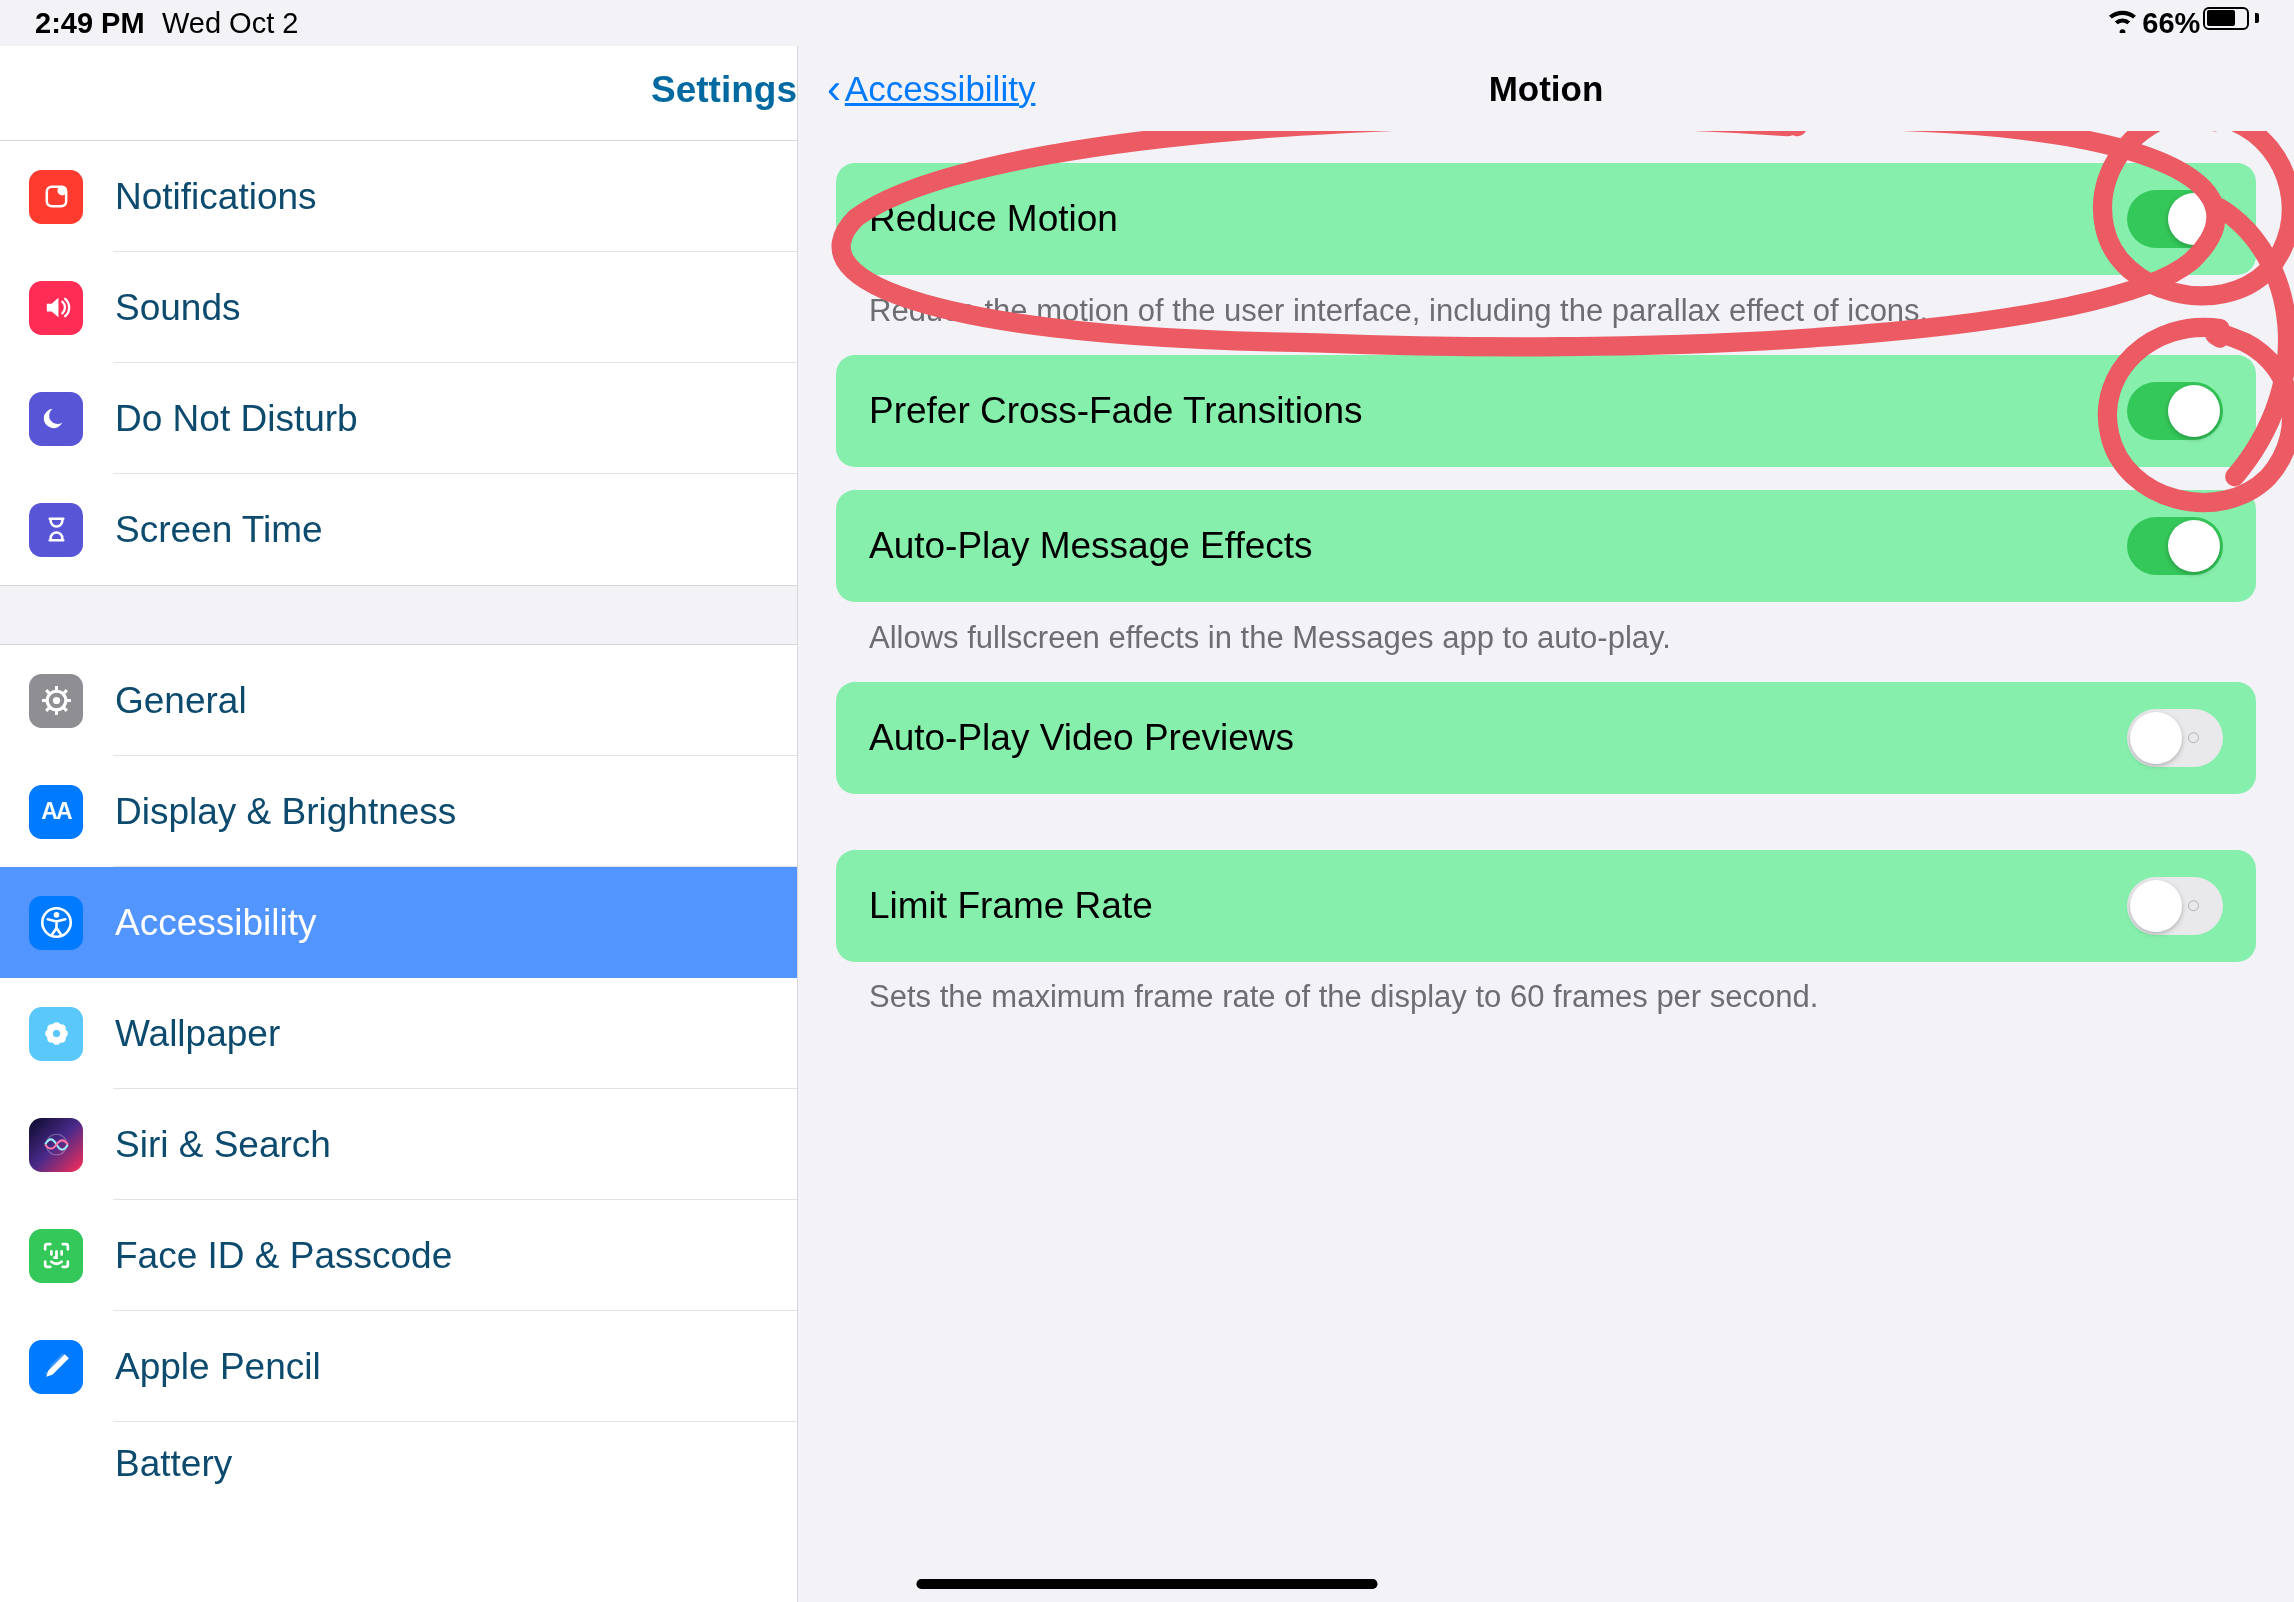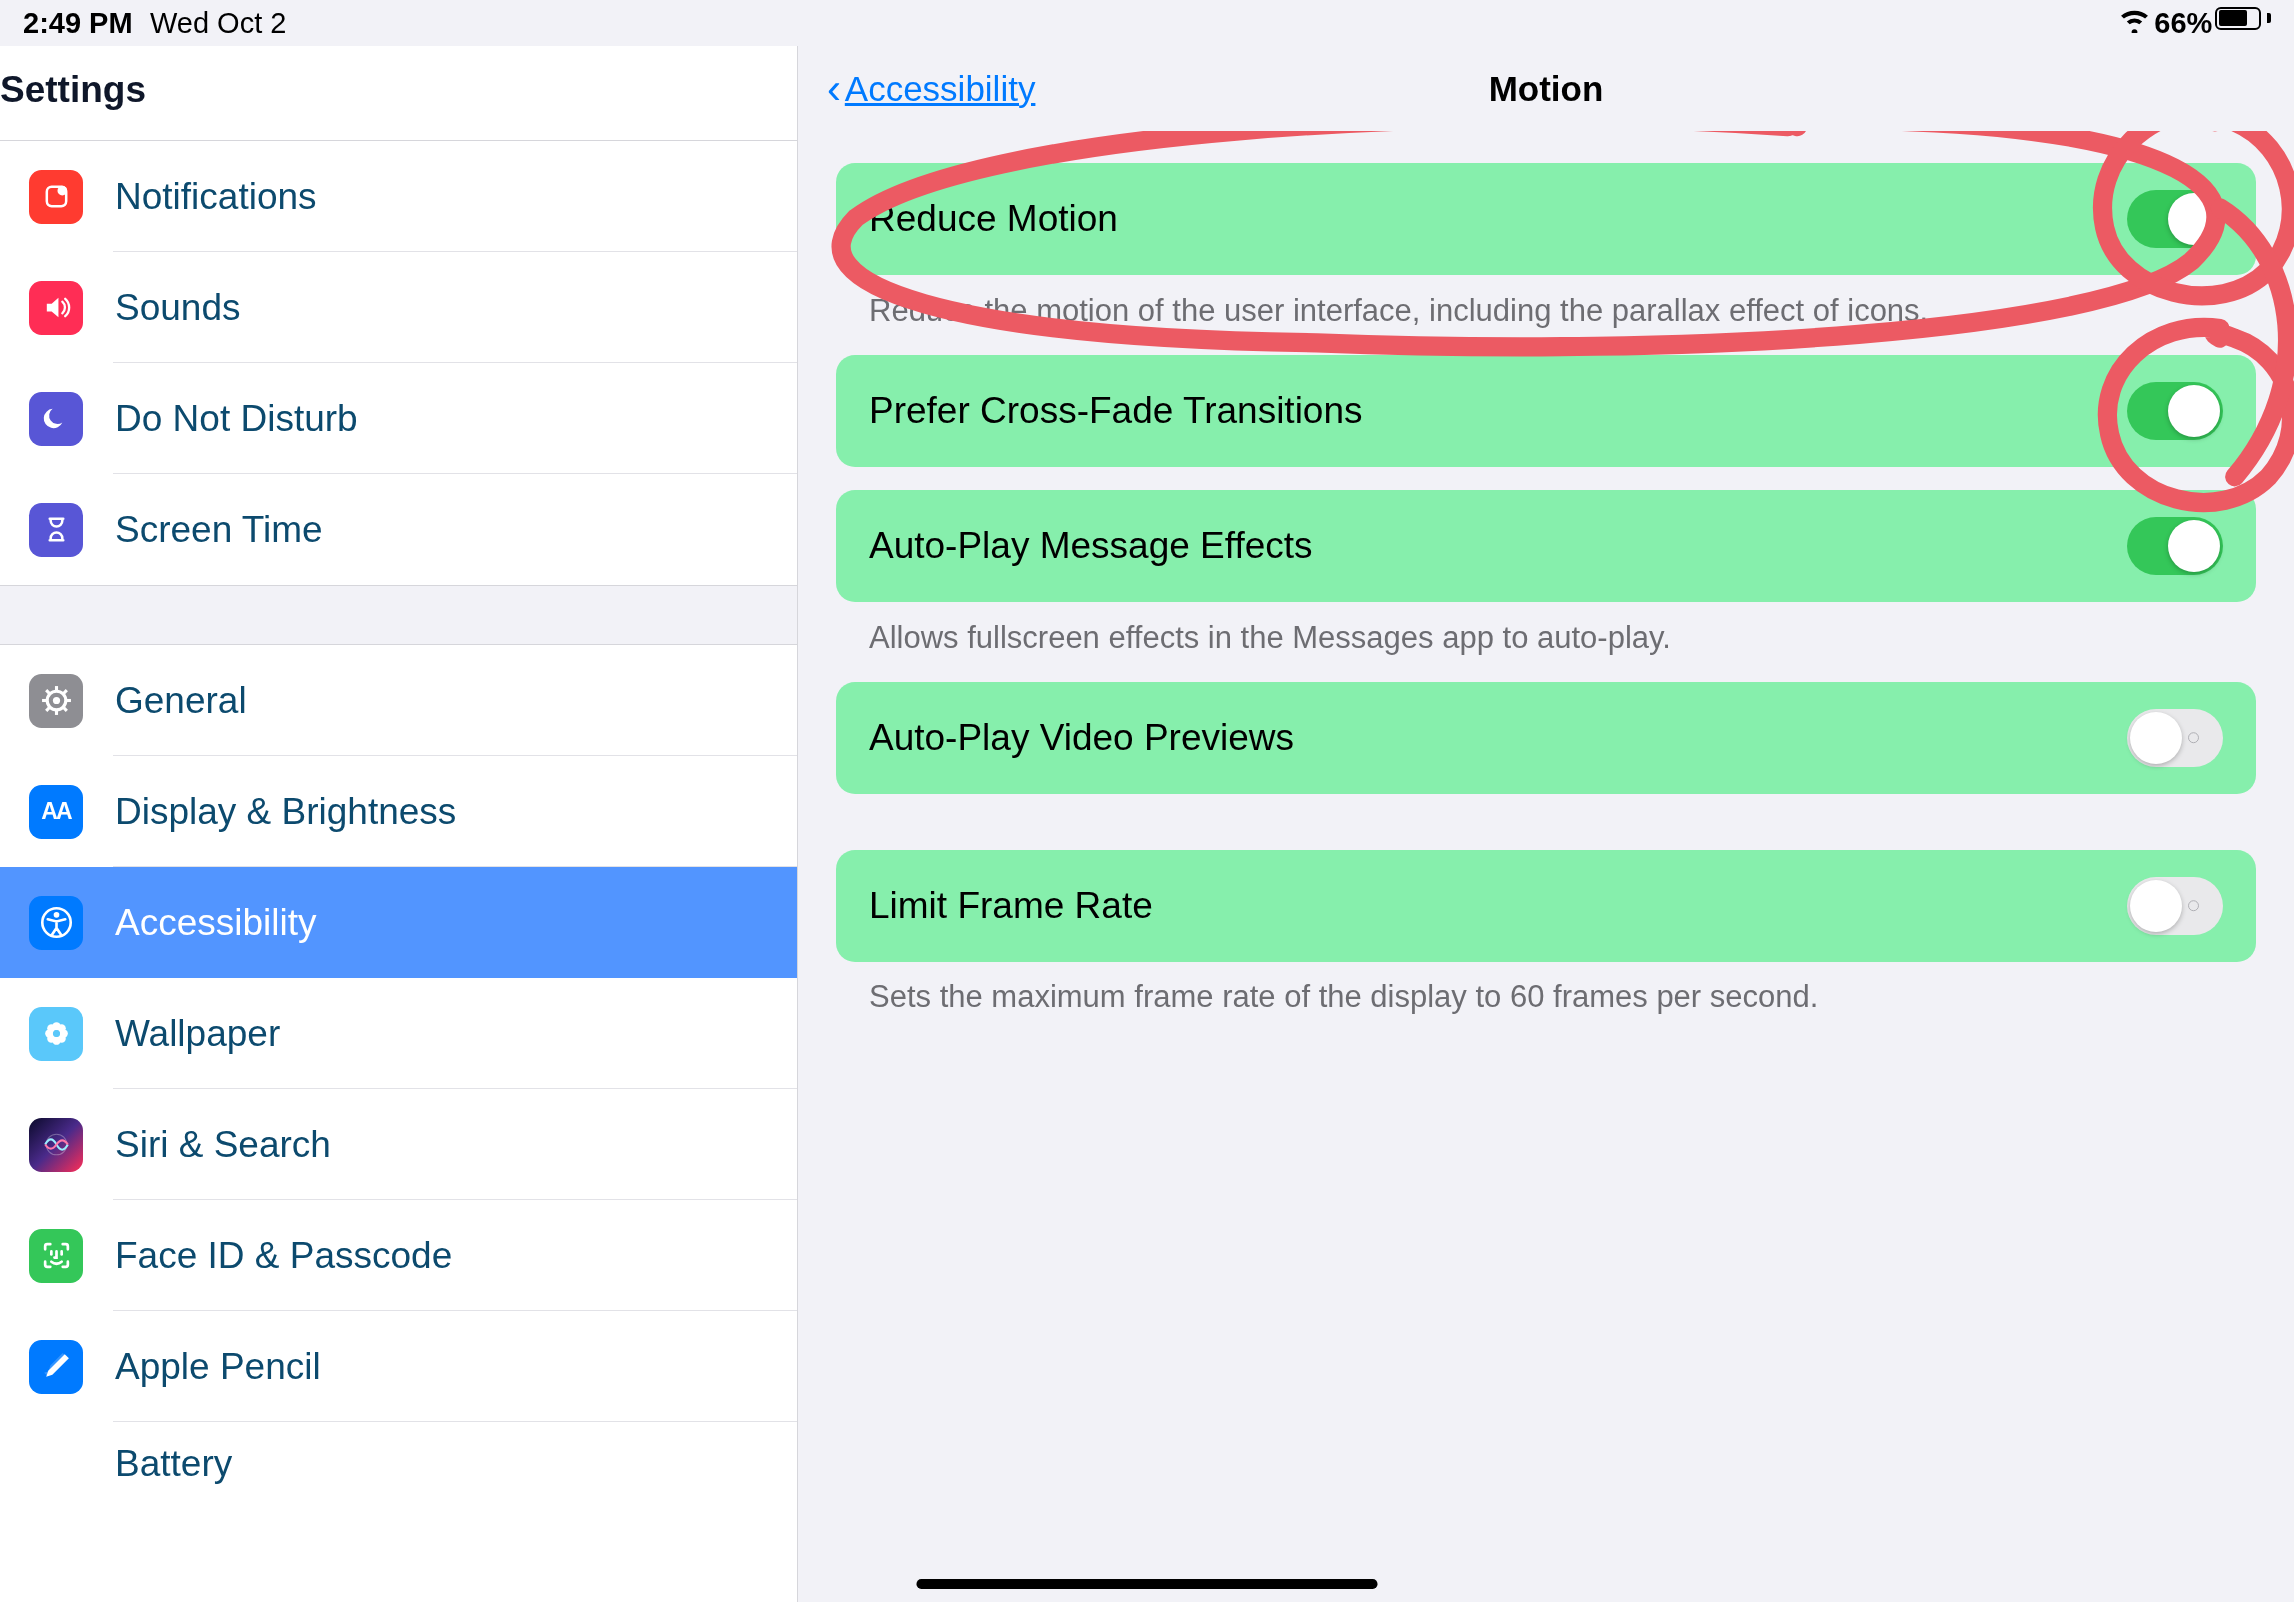--- a/index.html
+++ b/index.html
@@ -1,26 +1,26 @@
 <!DOCTYPE html>
 <html><head>
 <meta charset="utf-8">
 <style>
 html,body{margin:0;padding:0;width:2294px;height:1602px;font-family:-apple-system,'Helvetica Neue',Arial,sans-serif;background:#f2f2f7;overflow:hidden}
 .screen{position:relative;width:2294px;height:1602px;display:flex;flex-direction:column}
-.status-bar{height:46px;display:flex;align-items:center;justify-content:space-between;padding:0 23px;font-size:29px;font-weight:600;color:#000}
+.status-bar{height:46px;display:flex;align-items:center;justify-content:space-between;padding:0 35px;font-size:29px;font-weight:600;color:#000}
 .status-left{display:flex;gap:17.3px;align-items:center}
 .status-right{display:flex;gap:3px;align-items:flex-start}
 .battery{display:flex;align-items:center;gap:5.8px}
 .battery-body{width:46px;height:23px;border:2.9px solid #000;border-radius:5.8px;position:relative;box-sizing:border-box}
 .battery-fill{position:absolute;left:1.9px;top:1.9px;bottom:1.9px;width:66%;background:#000;border-radius:1.9px}
 .battery-tip{width:3.8px;height:9.6px;background:#000;border-radius:0 1.9px 1.9px 0}
 .main{flex:1;display:flex;overflow:hidden}
 .sidebar{width:797px;background:#fff;display:flex;flex-direction:column;border-right:1px solid #d6d6db}
-.sidebar-title{font-size:37px;font-weight:700;text-align:left;padding:23px 0 29px;color:#0f172a}
+.sidebar-title{font-size:37px;font-weight:700;text-align:right;padding:23px 0 29px;color:#0369a1}
 .sb-group{background:#fff}
 .sb-sep{height:58px;background:#f2f2f7;border-top:1px solid #d6d6db;border-bottom:1px solid #d6d6db}
 .sb-item{display:flex;align-items:center;height:111px;padding:0 29px;cursor:pointer;position:relative}
 .sb-item .icon{width:54px;height:54px;border-radius:12.5px;margin-right:32px;display:flex;align-items:center;justify-content:center;flex-shrink:0}
 .sb-item .label{font-size:37px;color:#0c4a6e;font-weight:400}
 .sb-item.selected{background:#5295ff}
 .sb-item.selected .label{color:#fff}
 .sb-divider{position:absolute;bottom:0;left:113px;right:0;height:1px;background:#e2e2e7}
 .icon-red{background:#ff3b30}
 .icon-pink{background:#ff2d55}

